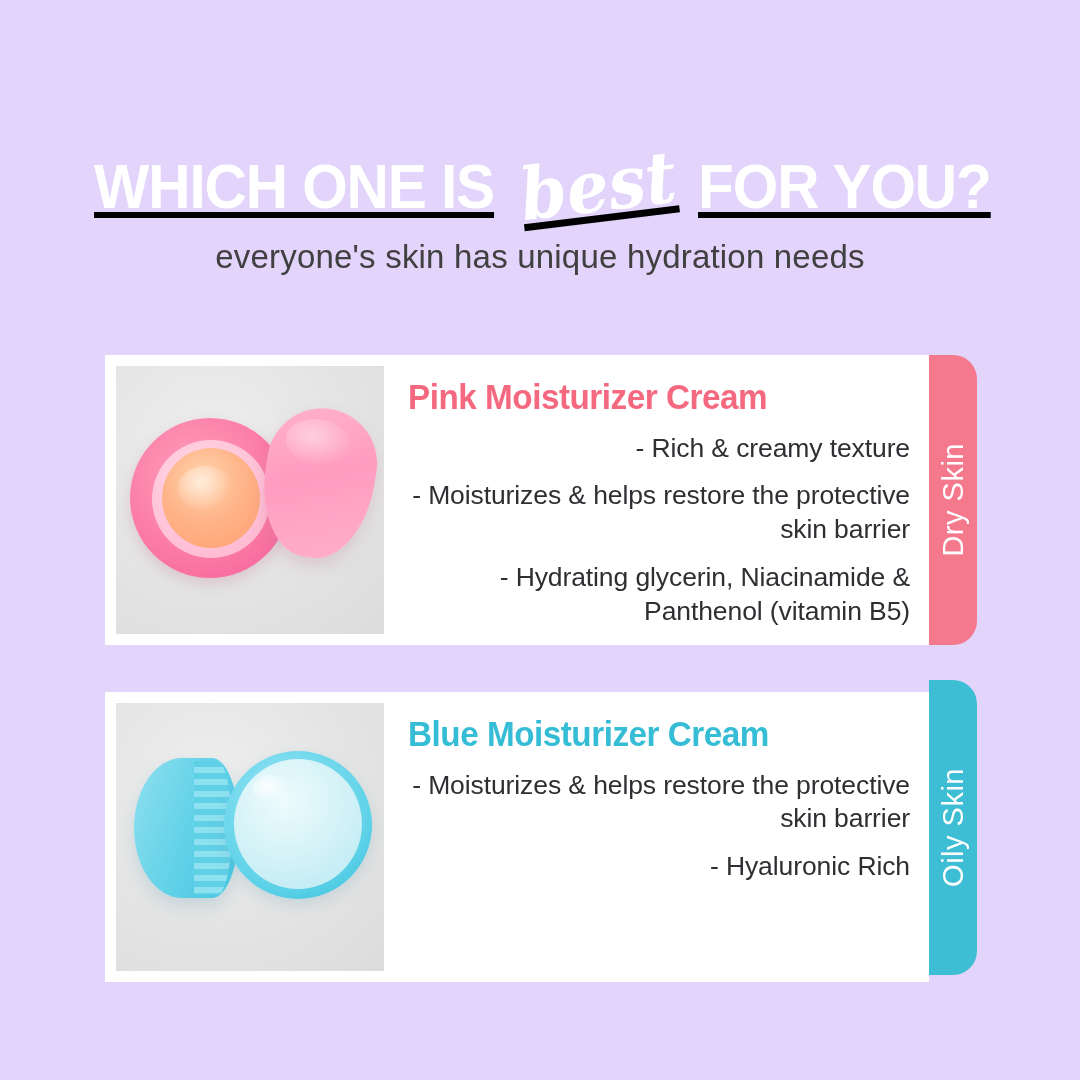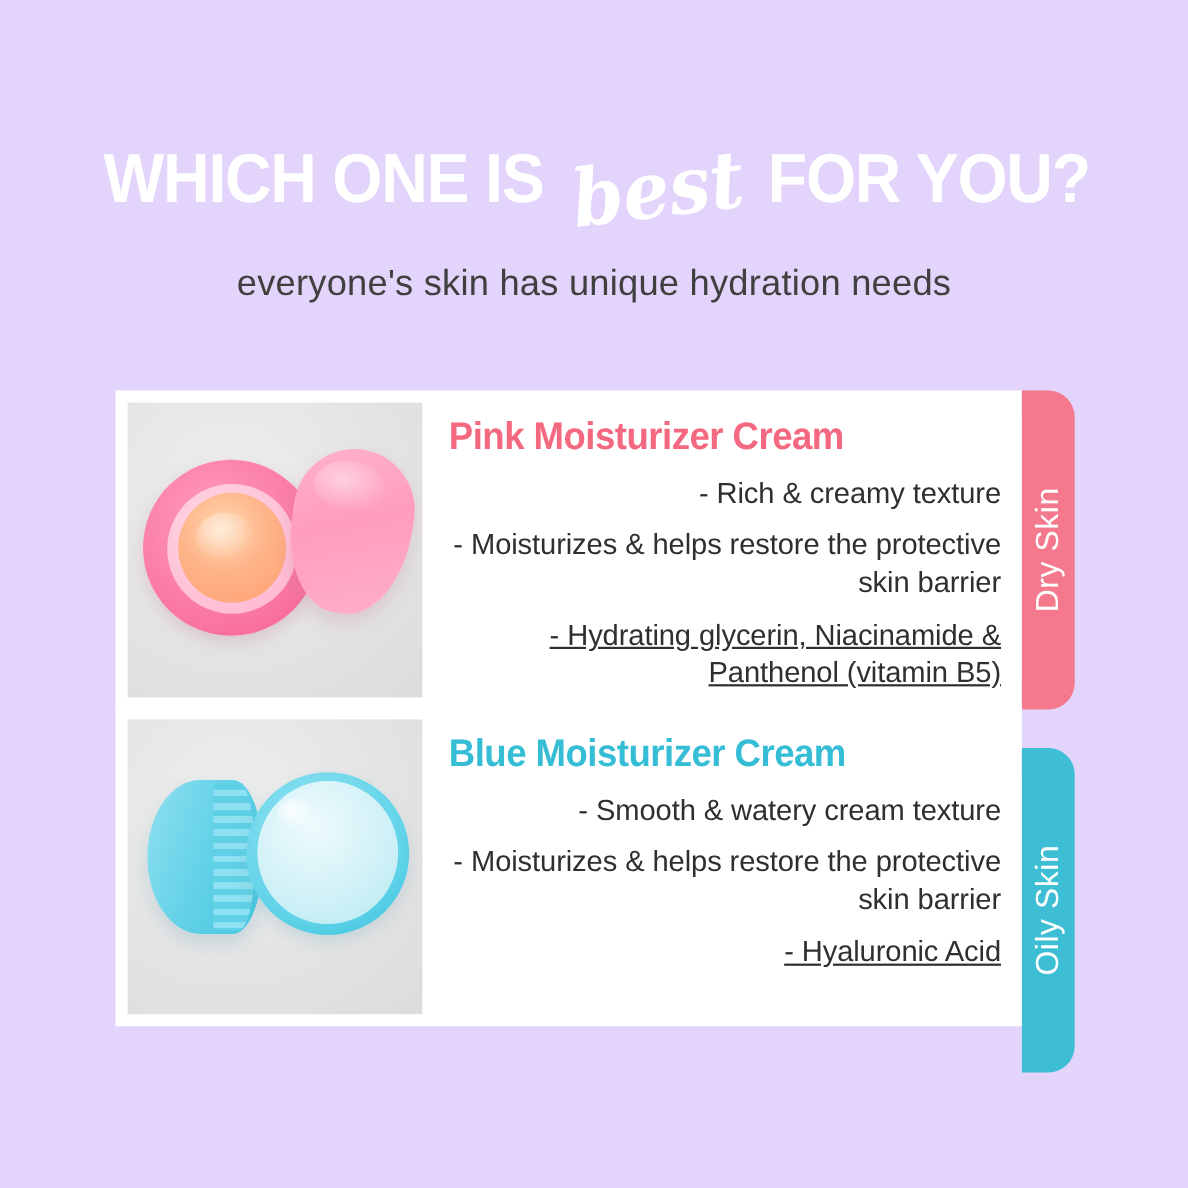--- a/index.html
+++ b/index.html
@@ -21,23 +21,24 @@
     top: 0;
     left: 0;
     width: 1080px;
     padding-top: 132px;
     text-align: center;
   }
   .headline {
     position: relative;
     height: 86px;
     display: flex;
-    align-items: flex-start;
+    align-items: flex-end;
     justify-content: center;
     white-space: nowrap;
+    text-decoration: underline;
   }
   .headline-part {
     font-family: "Liberation Sans", sans-serif;
     font-weight: bold;
     font-size: 63px;
     letter-spacing: -1.2px;
     color: #ffffff;
     line-height: 1;
     transform: scaleX(0.93);
     transform-origin: center;
@@ -68,21 +69,21 @@
     position: absolute;
     left: 105px;
     width: 824px;
     background: #ffffff;
     display: flex;
     align-items: flex-start;
     box-sizing: border-box;
     padding: 11px;
   }
   #card-pink { top: 355px; height: 290px; }
-  #card-blue { top: 643px; height: 290px; }
+  #card-blue { top: 692px; height: 290px; }
 
   .tab {
     position: absolute;
     left: 929px;
     width: 48px;
     border-top-right-radius: 24px;
     border-bottom-right-radius: 24px;
     display: flex;
     align-items: center;
     justify-content: center;
@@ -228,21 +229,21 @@
   #title-blue { color: #35bdd6; }
 
   .bullets { margin: 0; padding: 0; list-style: none; text-align: right; }
   .bullet {
     font-size: 26.5px;
     line-height: 1.28;
     color: #2f2f33;
     margin-bottom: 14px;
     letter-spacing: -0.1px;
   }
-  .bullet:last-child { margin-bottom: 0; text-decoration: underline; }
+  .bullet:last-child { margin-bottom: 0; }
 </style>
 </head>
 <body>
 
 <div class="header">
   <div class="headline">
     <span class="headline-part">WHICH ONE IS</span>
     <span class="headline-script">best</span>
     <span class="headline-part">FOR YOU?</span>
   </div>
@@ -274,21 +275,20 @@
   <div class="photo">
     <div class="photo-bg"></div>
     <div class="blue-lid"></div>
     <div class="blue-lid-ribs"></div>
     <div class="blue-jar-base"></div>
     <div class="blue-gel"></div>
   </div>
   <div class="card-text">
     <div class="product-title" id="title-blue">Blue Moisturizer Cream</div>
     <ul class="bullets">
-      <li class="bullet">- Smooth &amp; watery cream texture</li>
       <li class="bullet">- Moisturizes &amp; helps restore the protective skin barrier</li>
-      <li class="bullet">- Hyaluronic Acid</li>
+      <li class="bullet">- Hyaluronic Rich</li>
     </ul>
   </div>
 </div>
 <div class="tab" id="tab-blue">
   <span class="tab-label">Oily Skin</span>
 </div>
 
 </body></html>

